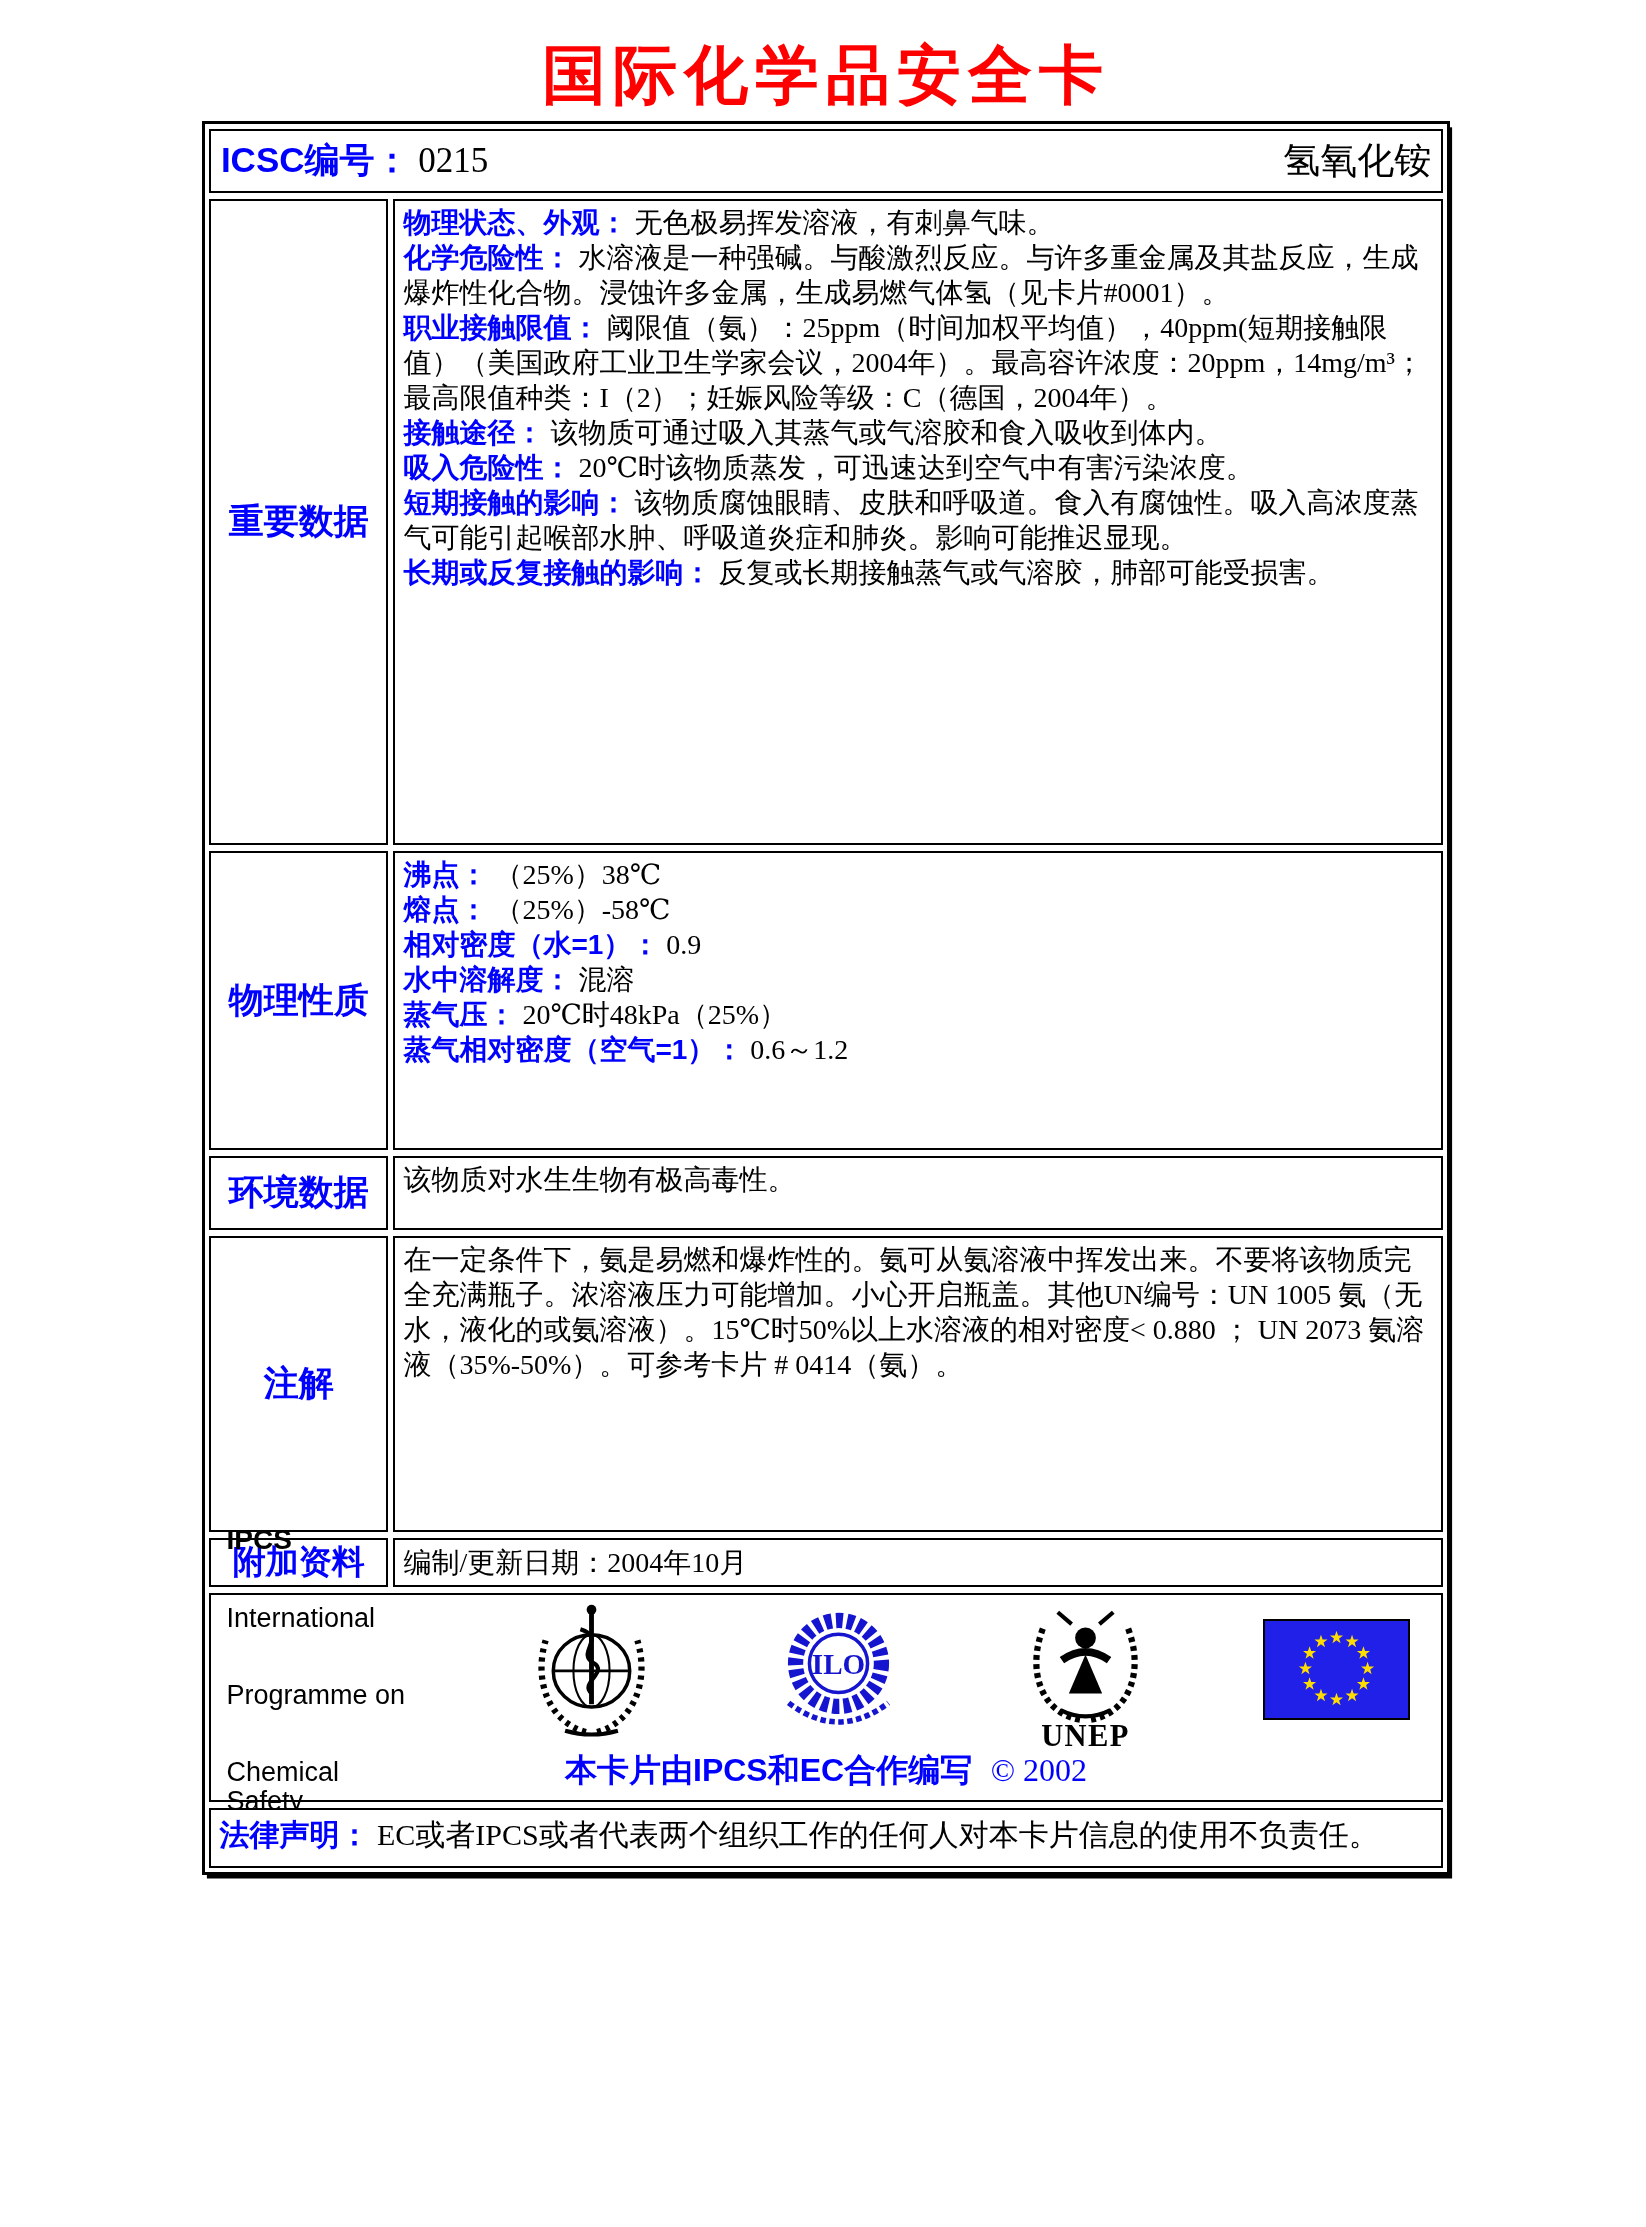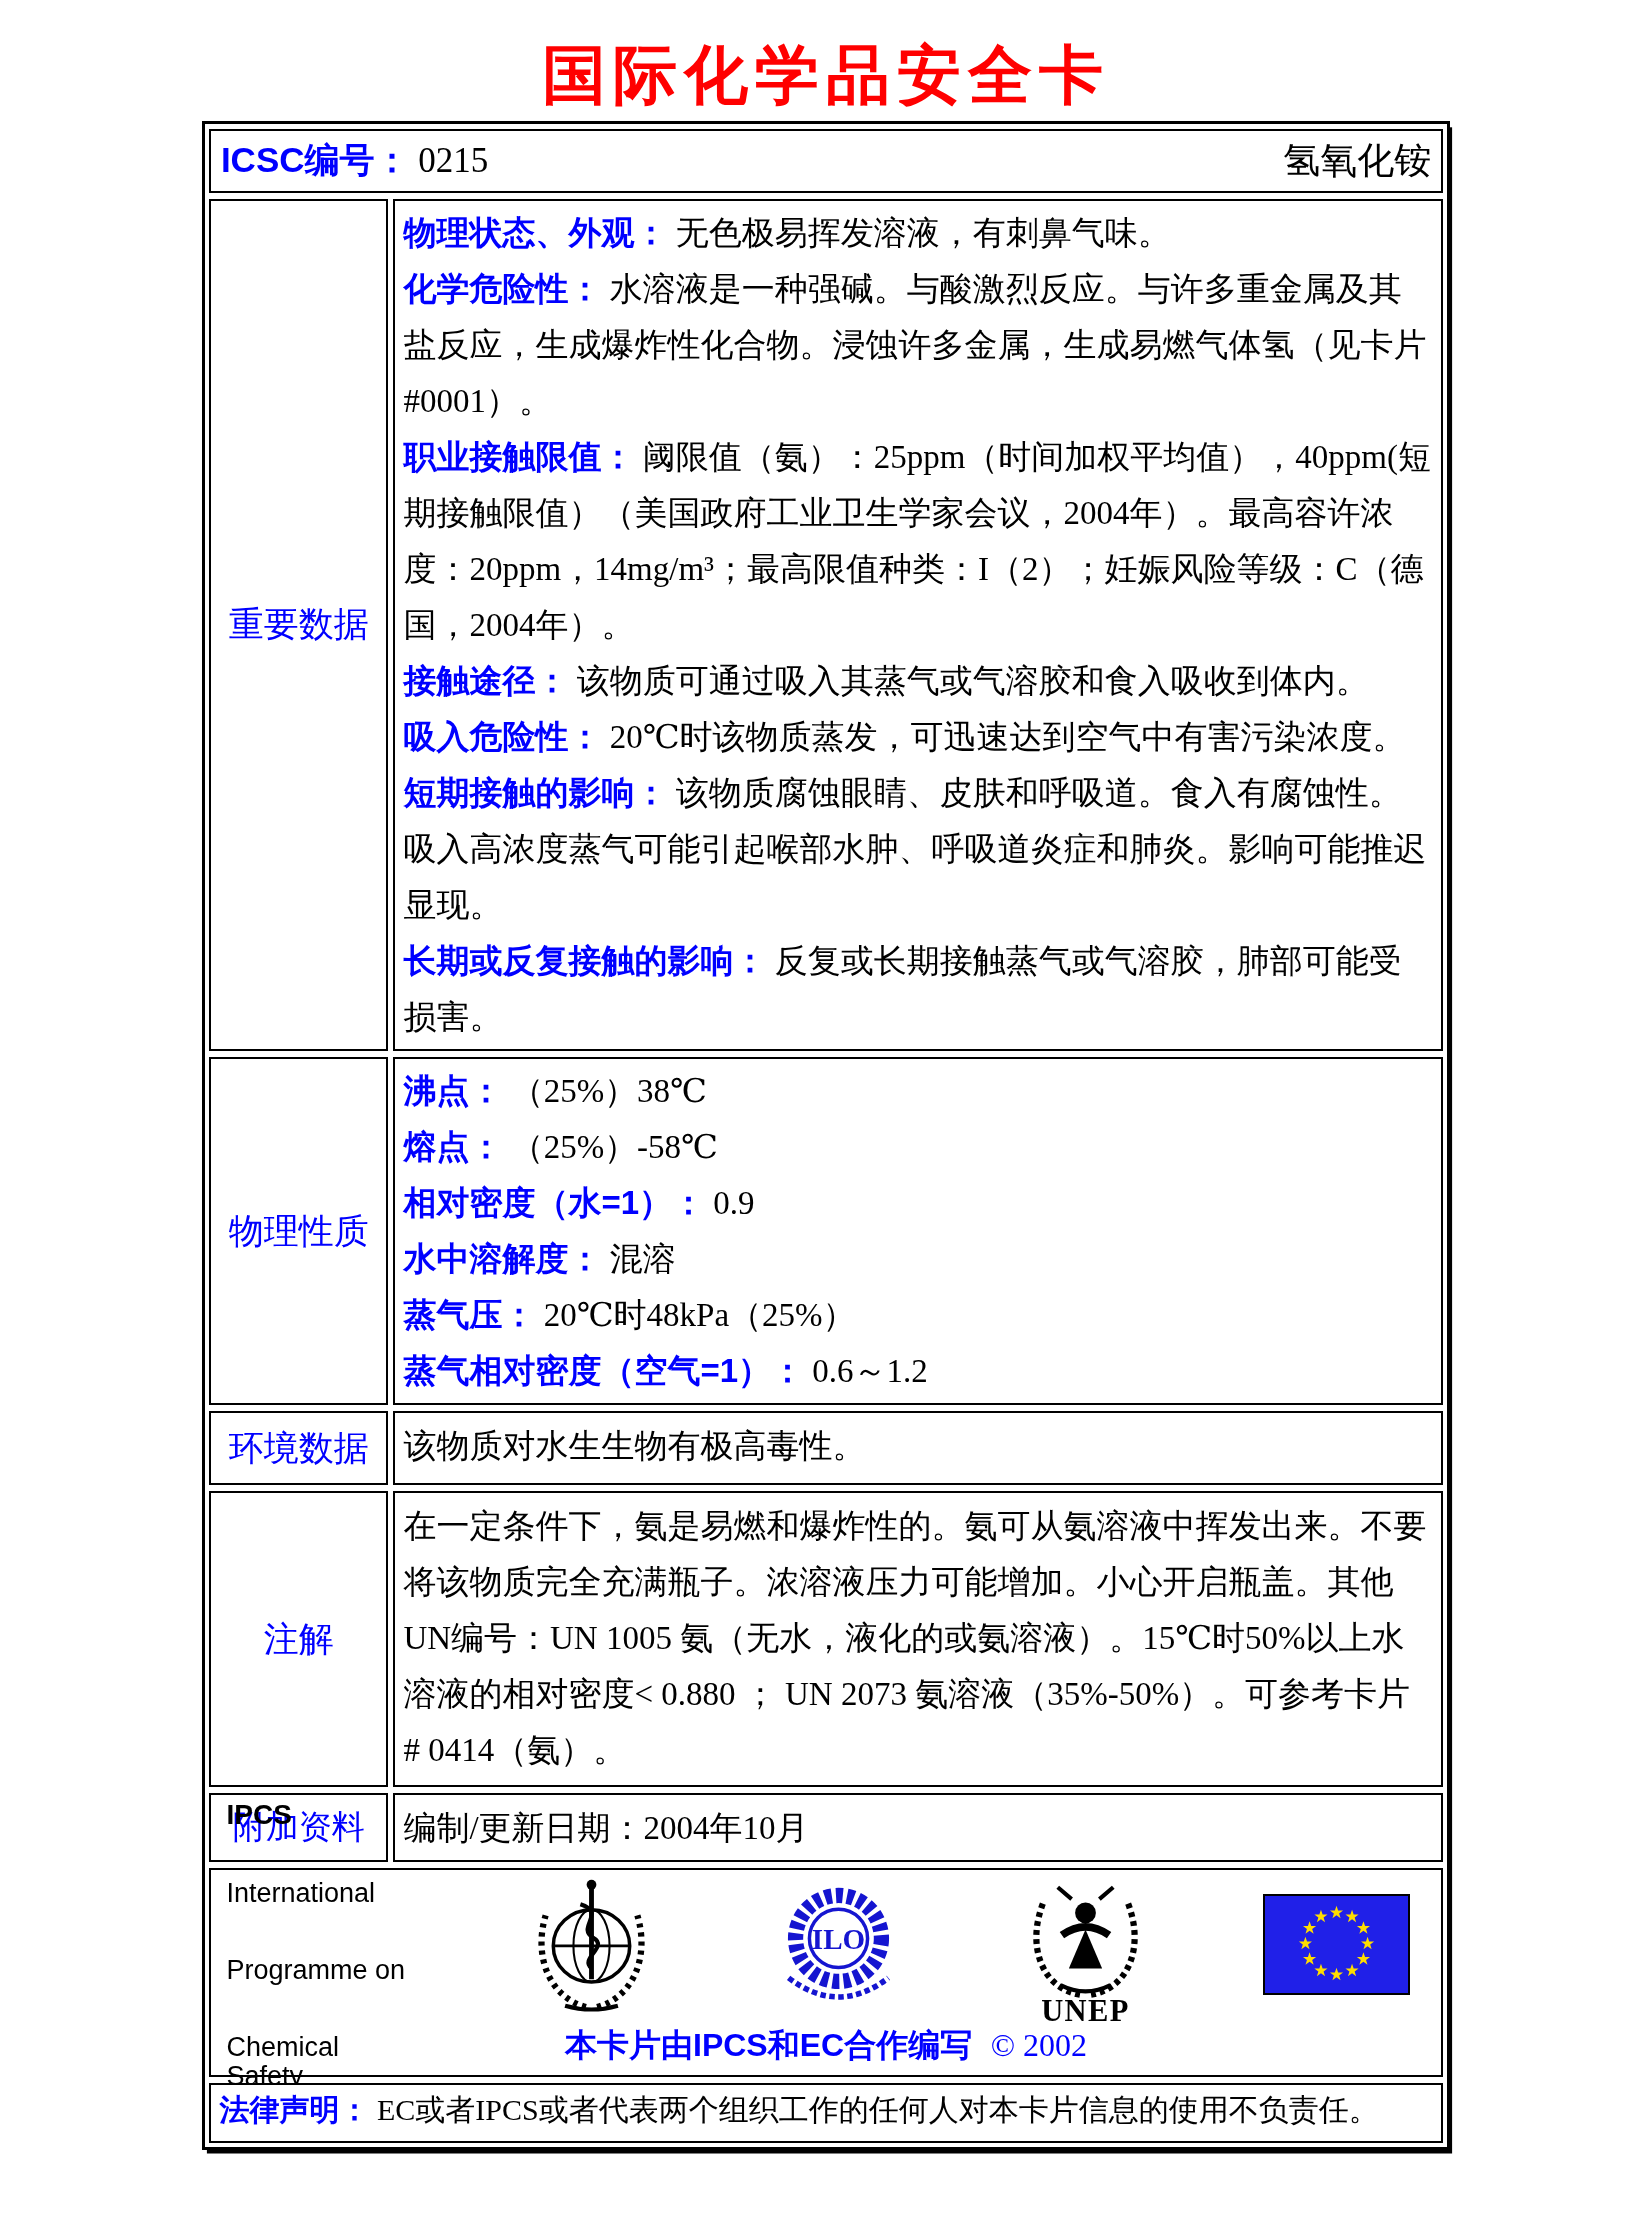--- a/index.html
+++ b/index.html
@@ -31,24 +31,24 @@
     background:#fff;
     padding:4.2px;
     display:flex;flex-direction:column;gap:6px;
   }
   .row{display:flex;gap:4.9px;}
   .box{border:2.8px solid #000;background:#fff;}
   .cell-label{
     width:179px;flex:0 0 179px;
     display:flex;align-items:center;justify-content:center;
     font-family:"Liberation Sans","DejaVu Sans",sans-serif;
-    font-weight:normal;color:var(--blue);font-size:35px;
+    font-weight:bold;color:var(--blue);font-size:35px;
     text-align:right;
   }
-  .cell-content{flex:1;padding:4.2px 8.3px;font-size:33px;line-height:56px;}
+  .cell-content{flex:1;padding:4.2px 8.3px;font-size:28px;line-height:35px;}
   .lbl{
     font-family:"Liberation Sans","DejaVu Sans",sans-serif;
     font-weight:bold;color:var(--blue);
   }
   .txt{color:#000;}
   
   .row-icsc .box{
     flex:1;height:64px;display:flex;align-items:center;
     justify-content:space-between;padding:0 9.7px;
   }

